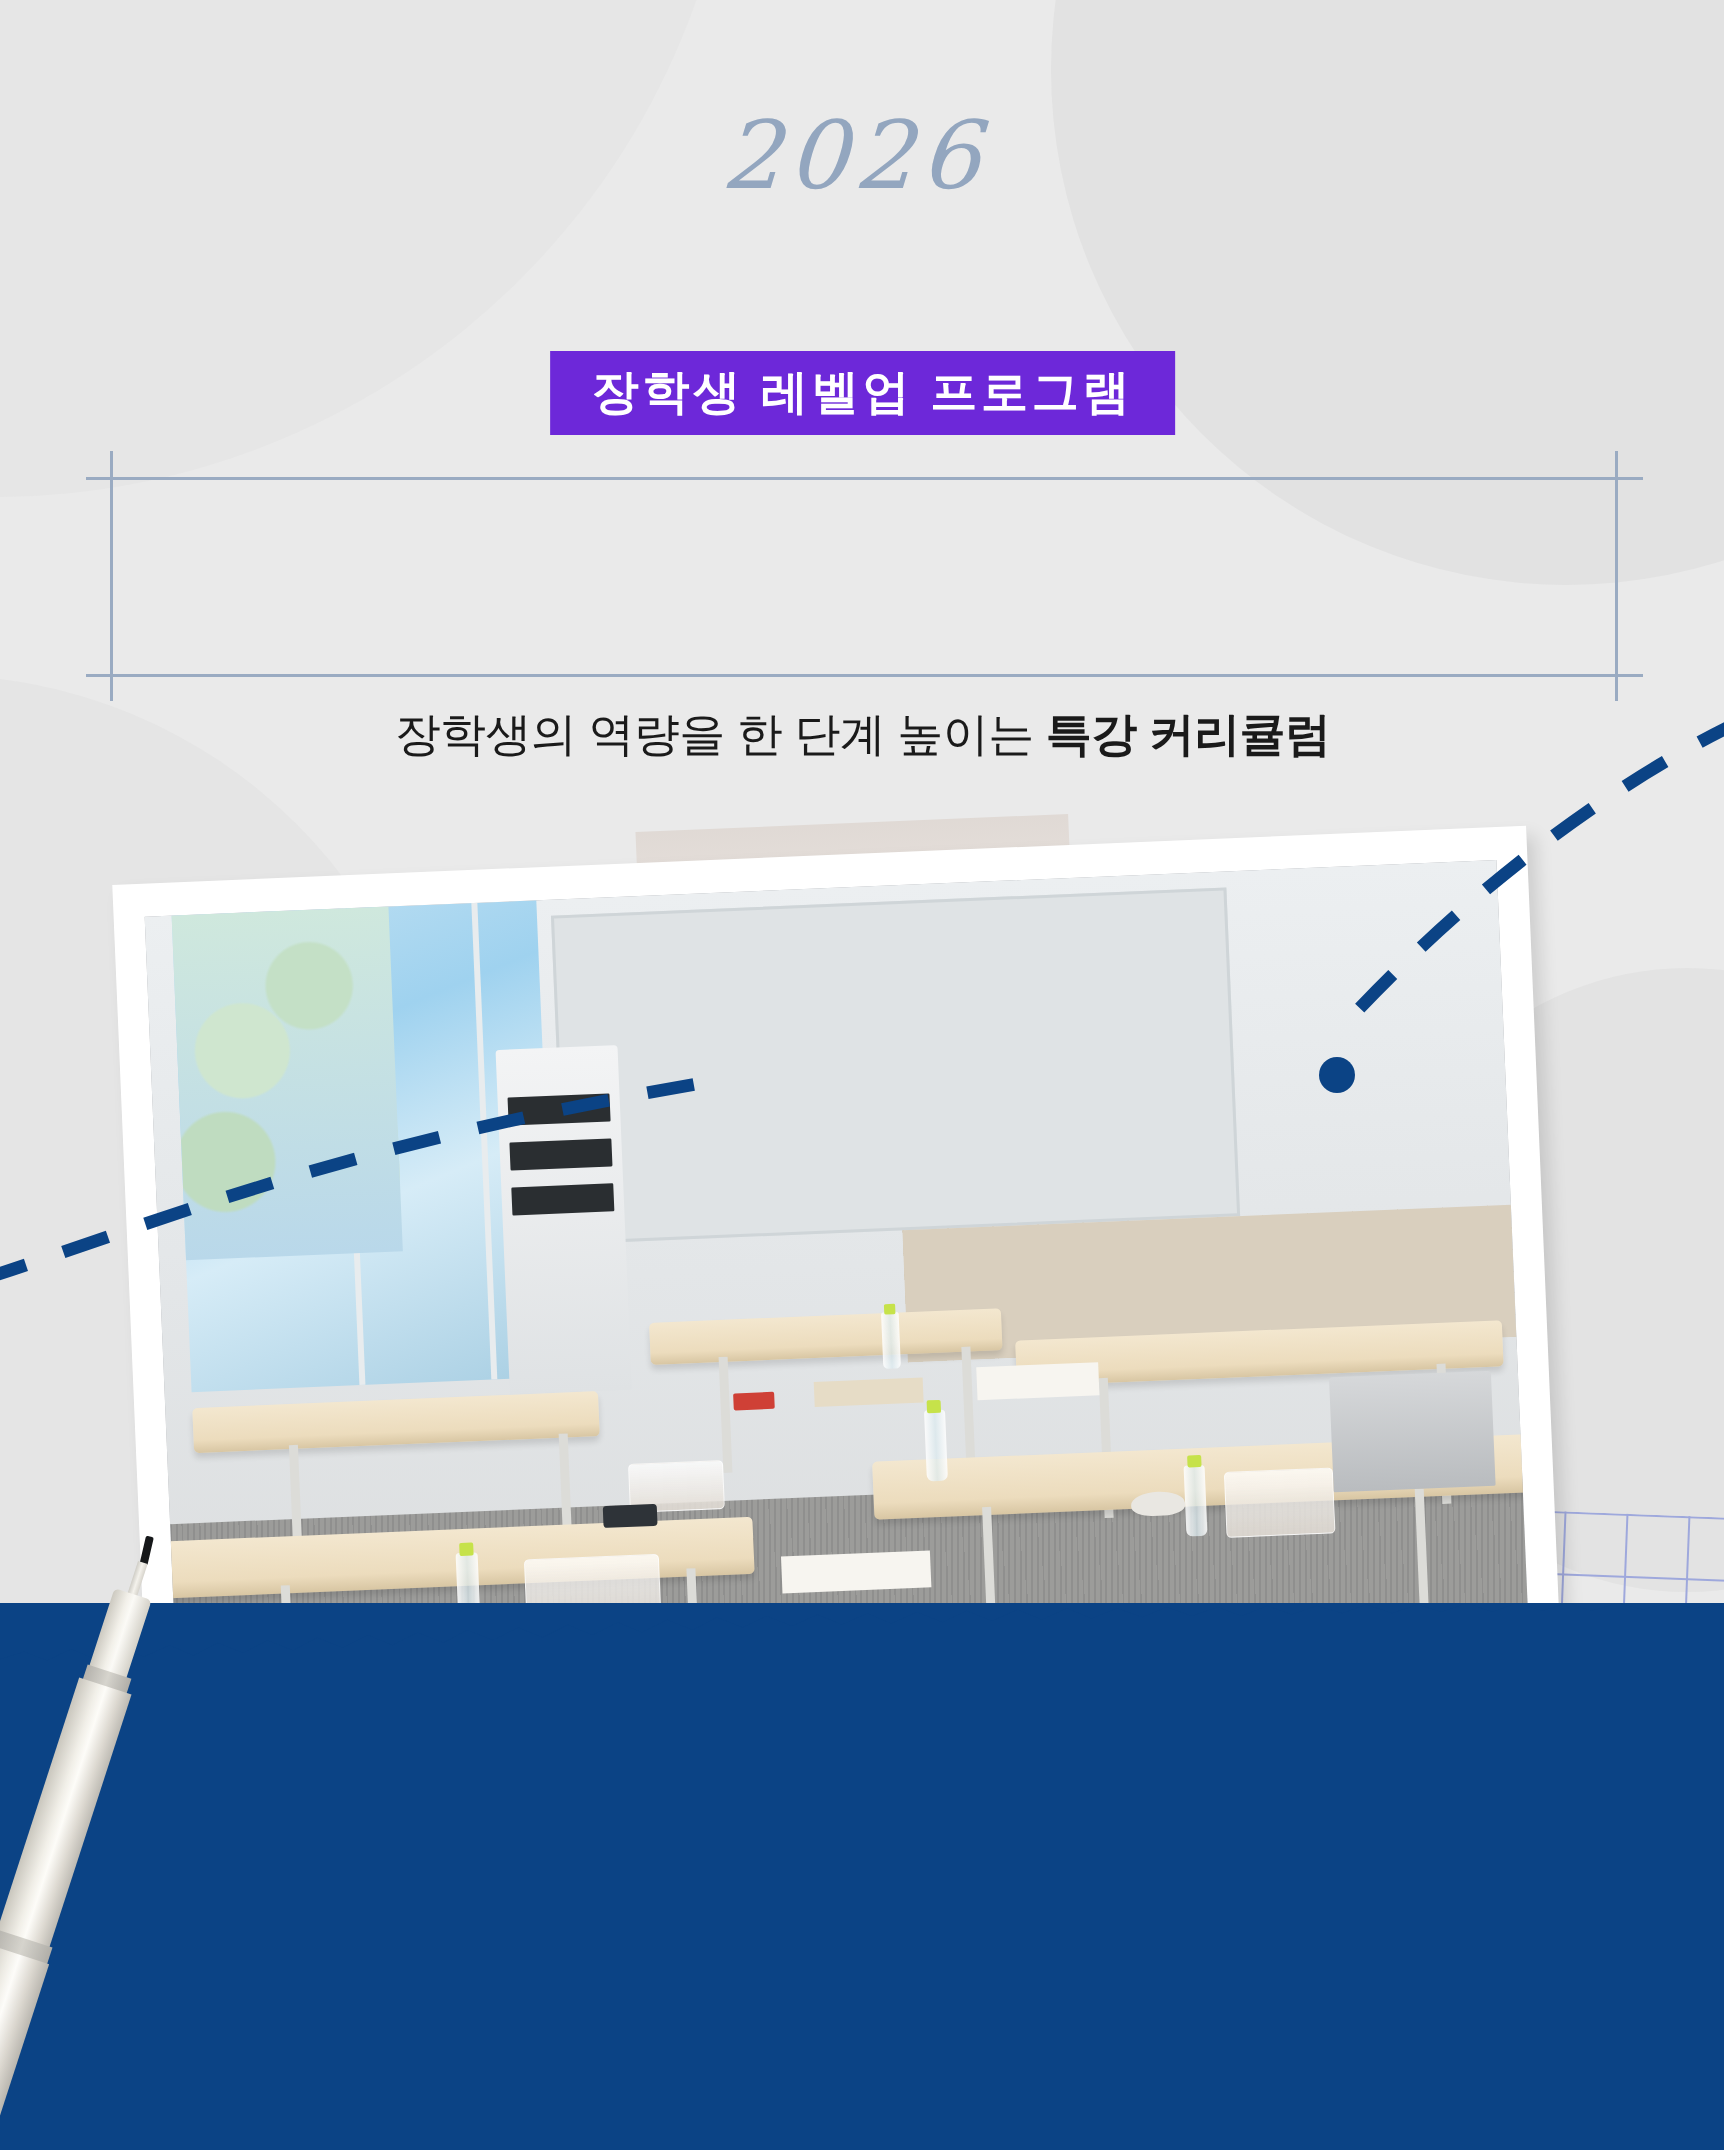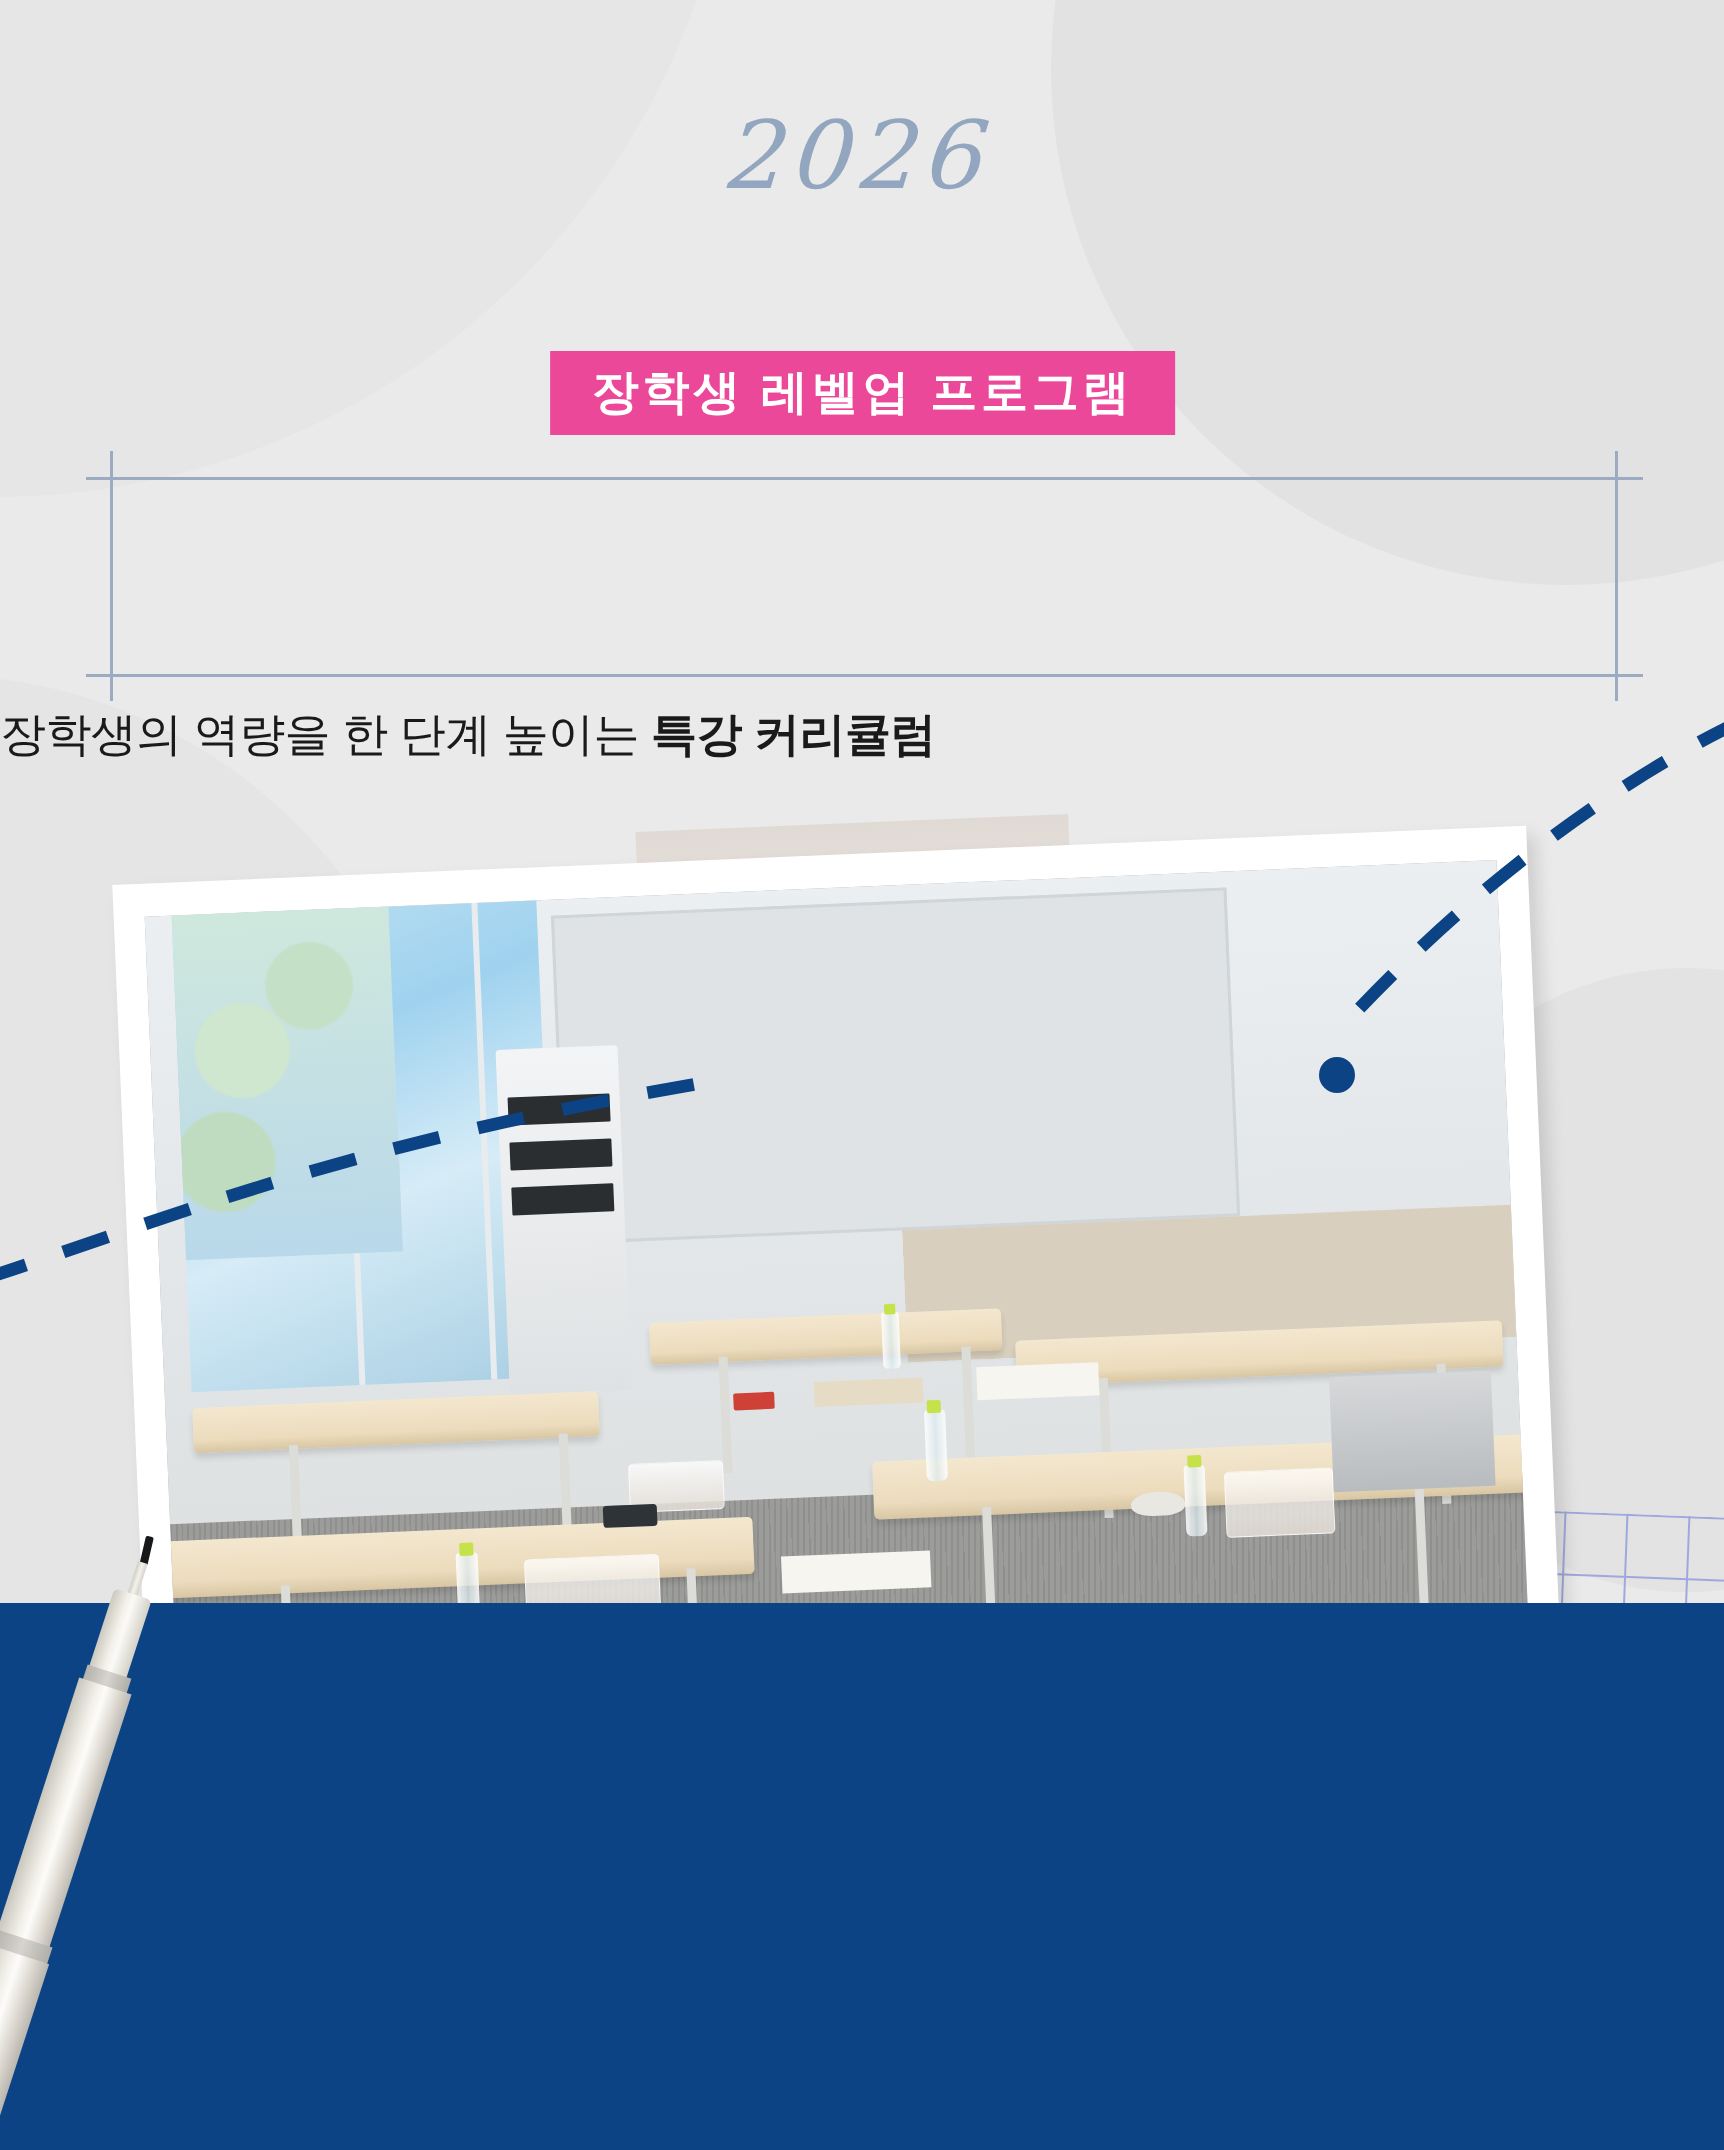--- a/index.html
+++ b/index.html
@@ -66,21 +66,21 @@
     font-family:"DejaVu Serif", serif;
     font-style:italic;
     font-size:94px;
     letter-spacing:6.4px;
     color:#93a6bf;
     font-weight:400;
     transform:skewX(-6deg);
   }
   .badge{
     position:absolute; top:351px; left:50%; transform:translateX(-50%);
-    background:#ec4899; color:#ffffff;
+    background:#6d28d9; color:#ffffff;
     padding:16.6px 42px 20.4px 42px;
     font-size:47px; font-weight:700; letter-spacing:3.8px;
     white-space:nowrap; line-height:1;
   }
 
   
   .rule-h{ position:absolute; height:3.2px; background:#9aabc2; left:86px; width:1557px; }
   .rule-h.top{ top:477px; }
   .rule-h.bot{ top:674px; }
   .rule-v{ position:absolute; width:3.2px; background:#9aabc2; top:451px; height:250px; }
@@ -91,21 +91,21 @@
     position:absolute; top:479px; left:0; width:100%;
     text-align:center;
     font-size:136px; font-weight:700;
     color:#0b4385;
     letter-spacing:-1.3px;
     line-height:191px;
     white-space:nowrap;
   }
   .subtitle{
     position:absolute; top:704px; left:0; width:100%;
-    text-align:left;
+    text-align:center;
     font-size:46px; color:#1a1a1a; font-weight:500;
     letter-spacing:-0.6px; white-space:nowrap;
   }
   .subtitle b{ font-weight:800; }
 
   
   .tape{
     position:absolute; left:637px; top:823px;
     width:433px; height:83px;
     background:linear-gradient(180deg,#dfd8d3 0%, #e3dcd7 48%, #f0ebe6 50%, #efe9e4 100%);

